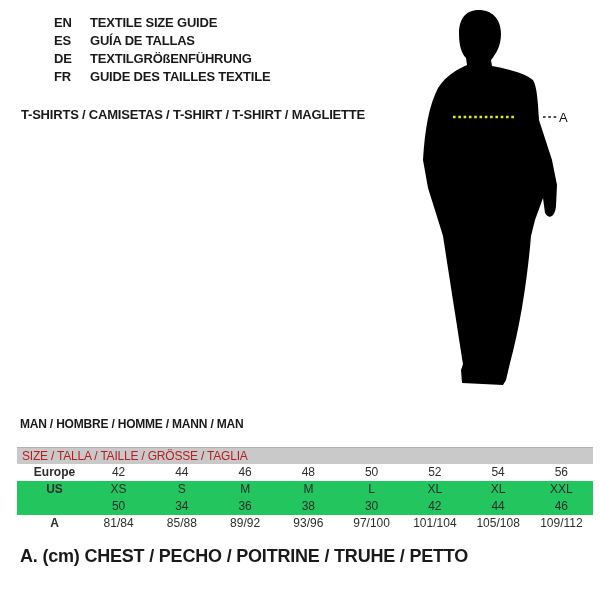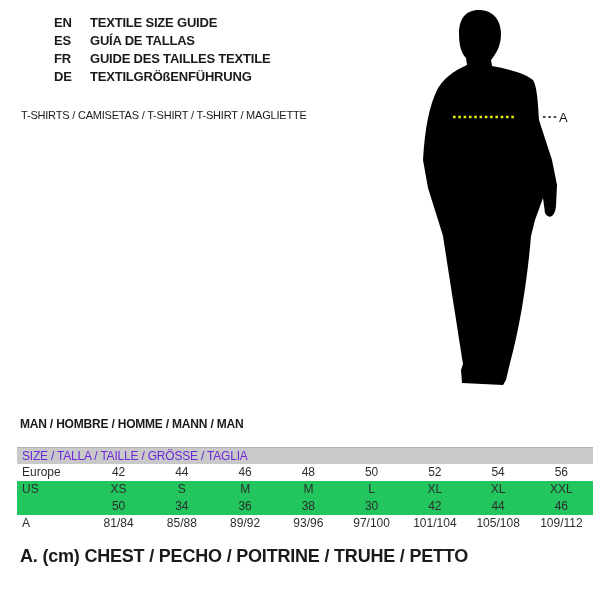--- a/index.html
+++ b/index.html
@@ -5,57 +5,57 @@
   html,body{margin:0;padding:0;background:#fff;}
   .canvas{
     position:relative;width:600px;height:600px;background:#ffffff;
     font-family:"Liberation Sans",sans-serif;color:#1a1a1a;overflow:hidden;
   }
   
   .langs{position:absolute;left:22px;top:14px;margin-left:32px;}
   .lang-row{display:flex;line-height:18px;font-size:13px;font-weight:bold;letter-spacing:-0.2px;}
   .lang-code{width:36px;flex:none;}
   
-  .cats{position:absolute;left:21px;top:106px;font-size:11px;font-weight:normal;line-height:18px;letter-spacing:-0.2px;white-space:nowrap;}
+  .cats{position:absolute;left:21px;top:106px;font-size:13px;font-weight:bold;line-height:18px;letter-spacing:-0.2px;white-space:nowrap;}
   
   .fig{position:absolute;left:415px;top:8px;width:150px;height:385px;}
   .fig-label{position:absolute;left:559px;top:110px;font-size:13px;font-weight:normal;color:#111;}
   
   .section-title{position:absolute;left:20px;top:417px;font-size:12px;font-weight:bold;letter-spacing:-0.2px;}
   
   .size-table{position:absolute;left:17px;top:447px;width:576px;font-size:12px;color:#2d2d2d;}
-  .t-header{height:16px;line-height:16px;background:#c9c9c9;border-top:1px solid #b2b2b2;padding-left:5px;color:#6d28d9;letter-spacing:-0.2px;}
+  .t-header{height:16px;line-height:16px;background:#c9c9c9;border-top:1px solid #b2b2b2;padding-left:5px;color:#b91c1c;letter-spacing:-0.2px;}
   .t-row{display:grid;grid-template-columns:70px repeat(8,1fr);height:17px;line-height:17px;}
   .t-row.shaded{background:#22c55e;}
-  .t-label{padding-left:5px;text-align:left;}
+  .t-label{padding-left:5px;text-align:center;font-weight:bold;}
   .t-cell{text-align:center;}
   
   .footnote{position:absolute;left:20px;top:546px;font-size:18px;font-weight:bold;letter-spacing:-0.2px;}
 </style>
 </head>
 <body>
 
 <div class="canvas">
 
   <div class="langs">
     <div class="lang-row">
       <span class="lang-code">EN</span>
       <span class="lang-label">TEXTILE SIZE GUIDE</span>
     </div>
     <div class="lang-row">
       <span class="lang-code">ES</span>
       <span class="lang-label">GUÍA DE TALLAS</span>
     </div>
     <div class="lang-row">
+      <span class="lang-code">DE</span>
+      <span class="lang-label">TEXTILGRÖßENFÜHRUNG</span>
+    </div>
+    <div class="lang-row">
       <span class="lang-code">FR</span>
       <span class="lang-label">GUIDE DES TAILLES TEXTILE</span>
-    </div>
-    <div class="lang-row">
-      <span class="lang-code">DE</span>
-      <span class="lang-label">TEXTILGRÖßENFÜHRUNG</span>
     </div>
   </div>
 
   <div class="cats">
     <div>T-SHIRTS / CAMISETAS / T-SHIRT / T-SHIRT / MAGLIETTE</div>
   </div>
 
   <svg class="fig" viewBox="0 0 150 385" xmlns="http://www.w3.org/2000/svg">
     <path d="M64,2 C76,2 86,10 86,26 C86,38 81,46 76,52 L77,58 C92,61 108,64 118,72
          C122,78 123,95 124,112 L137,152 L142,177 L141,198

